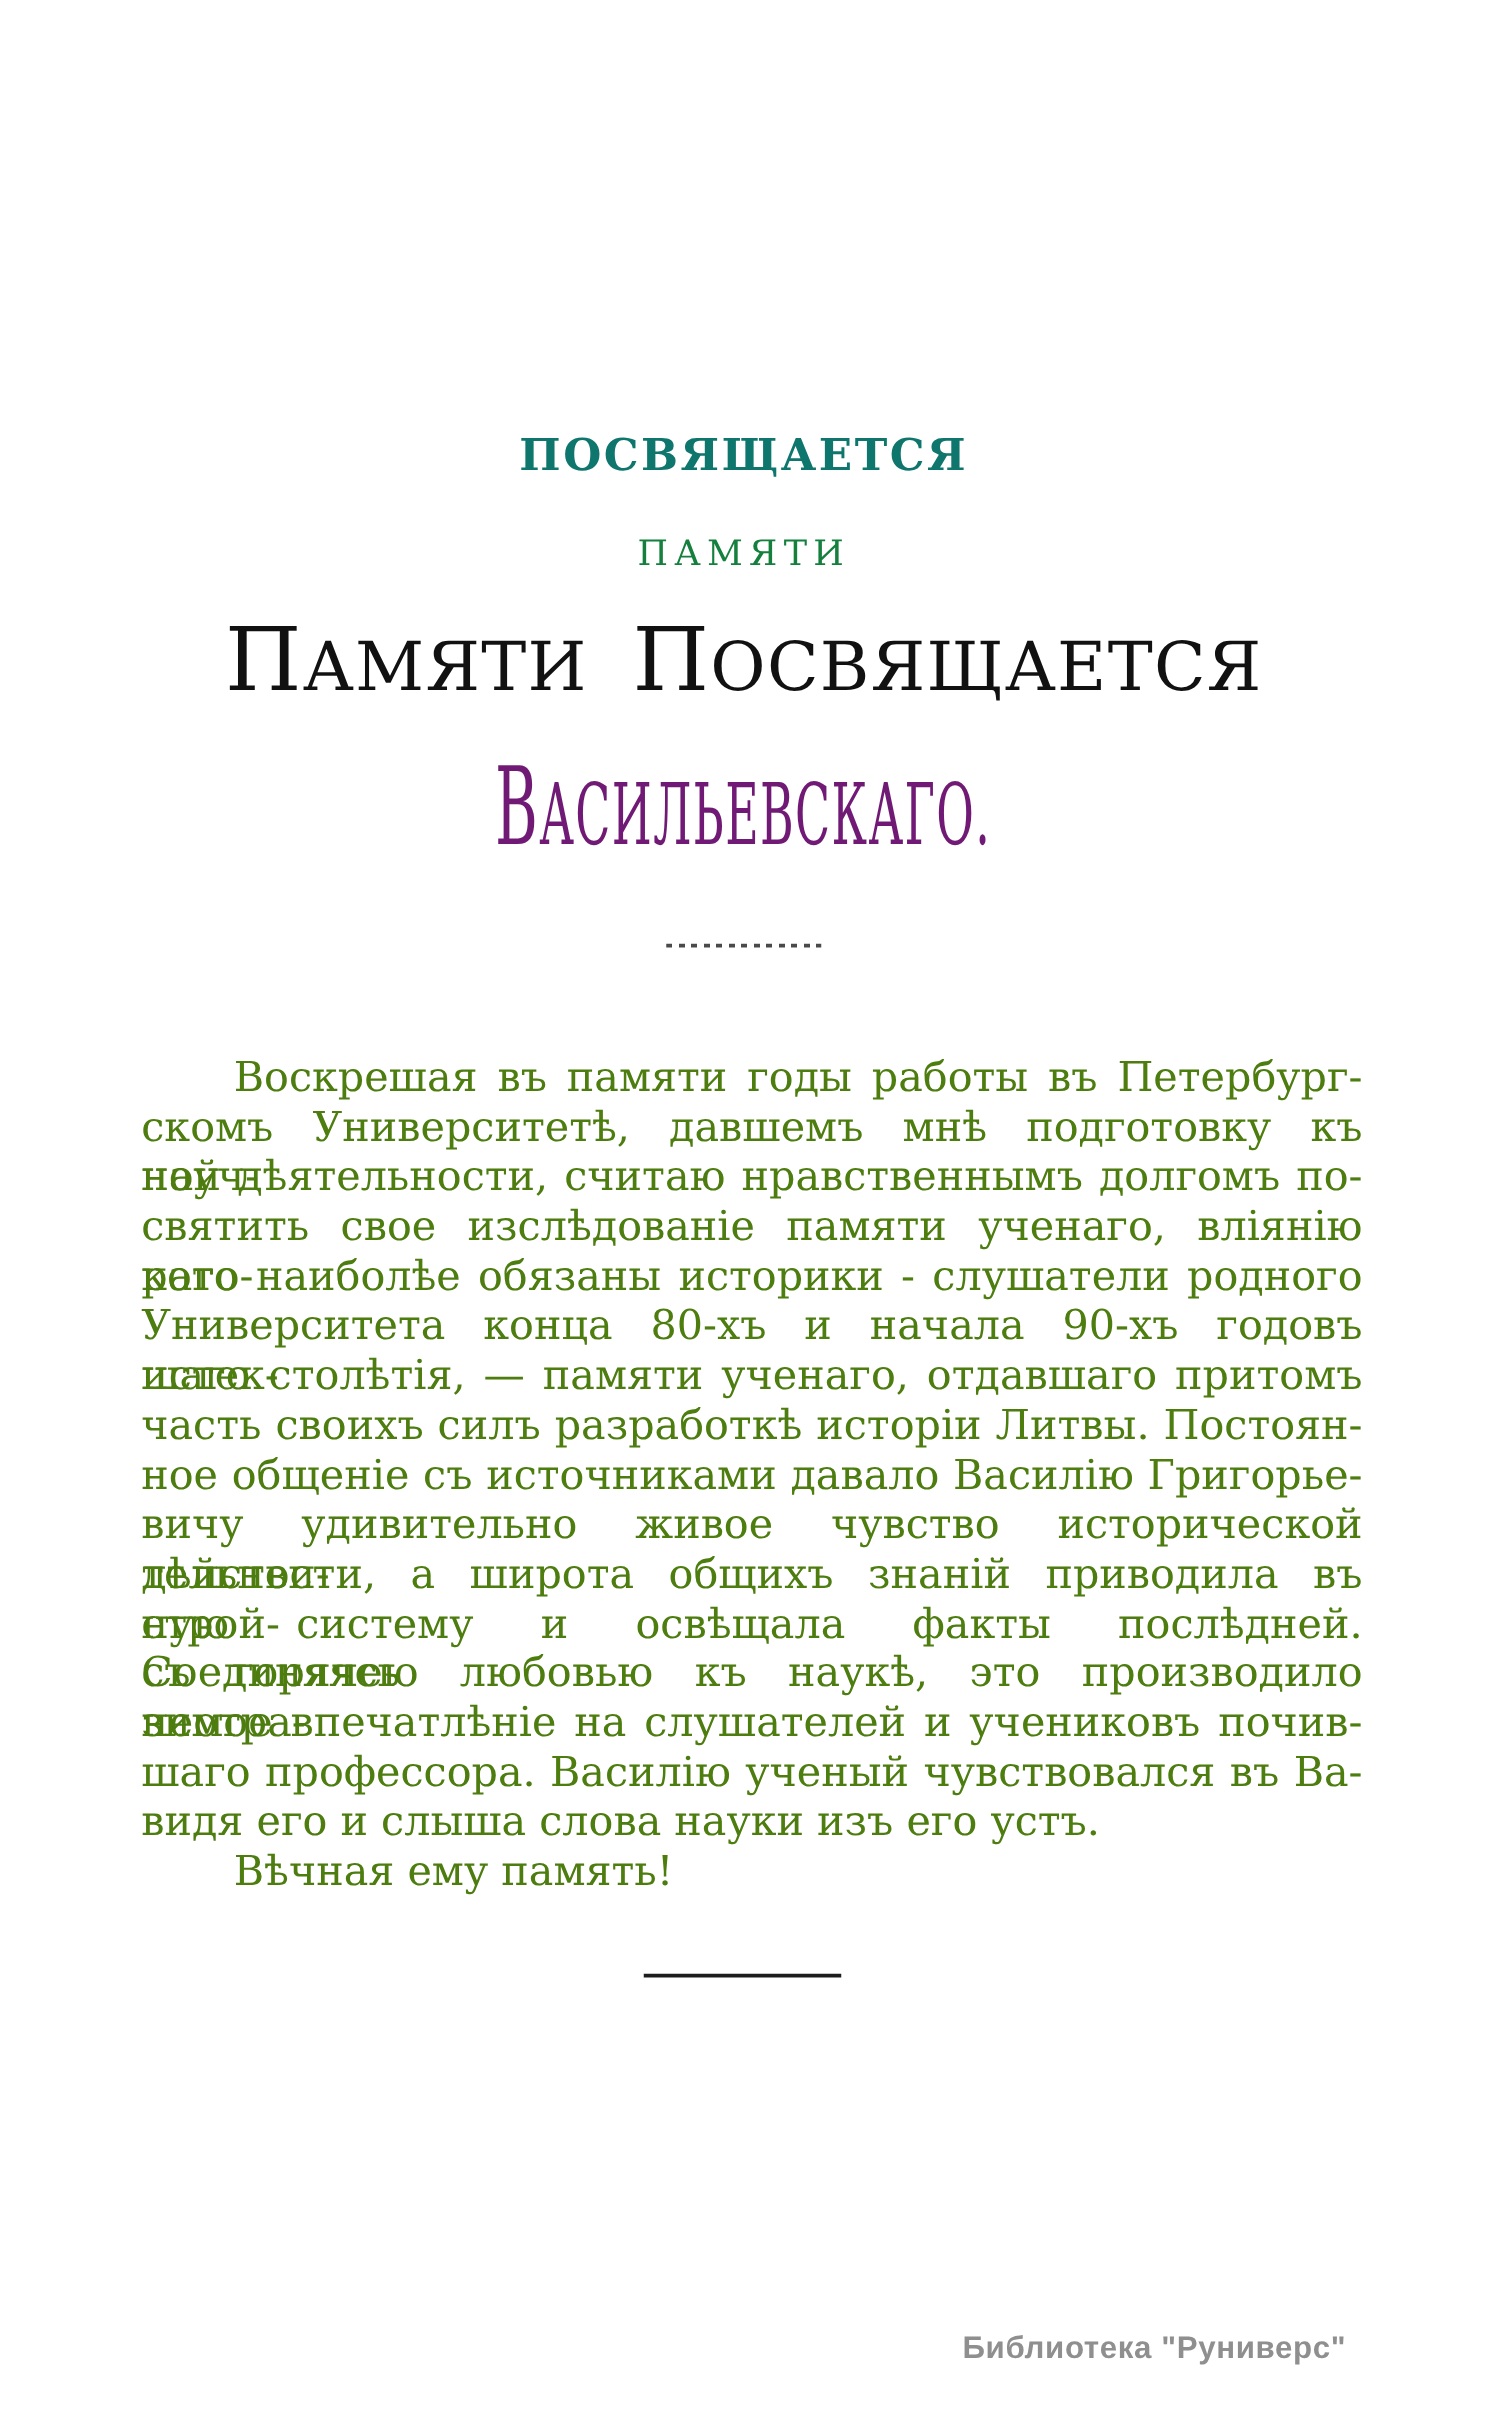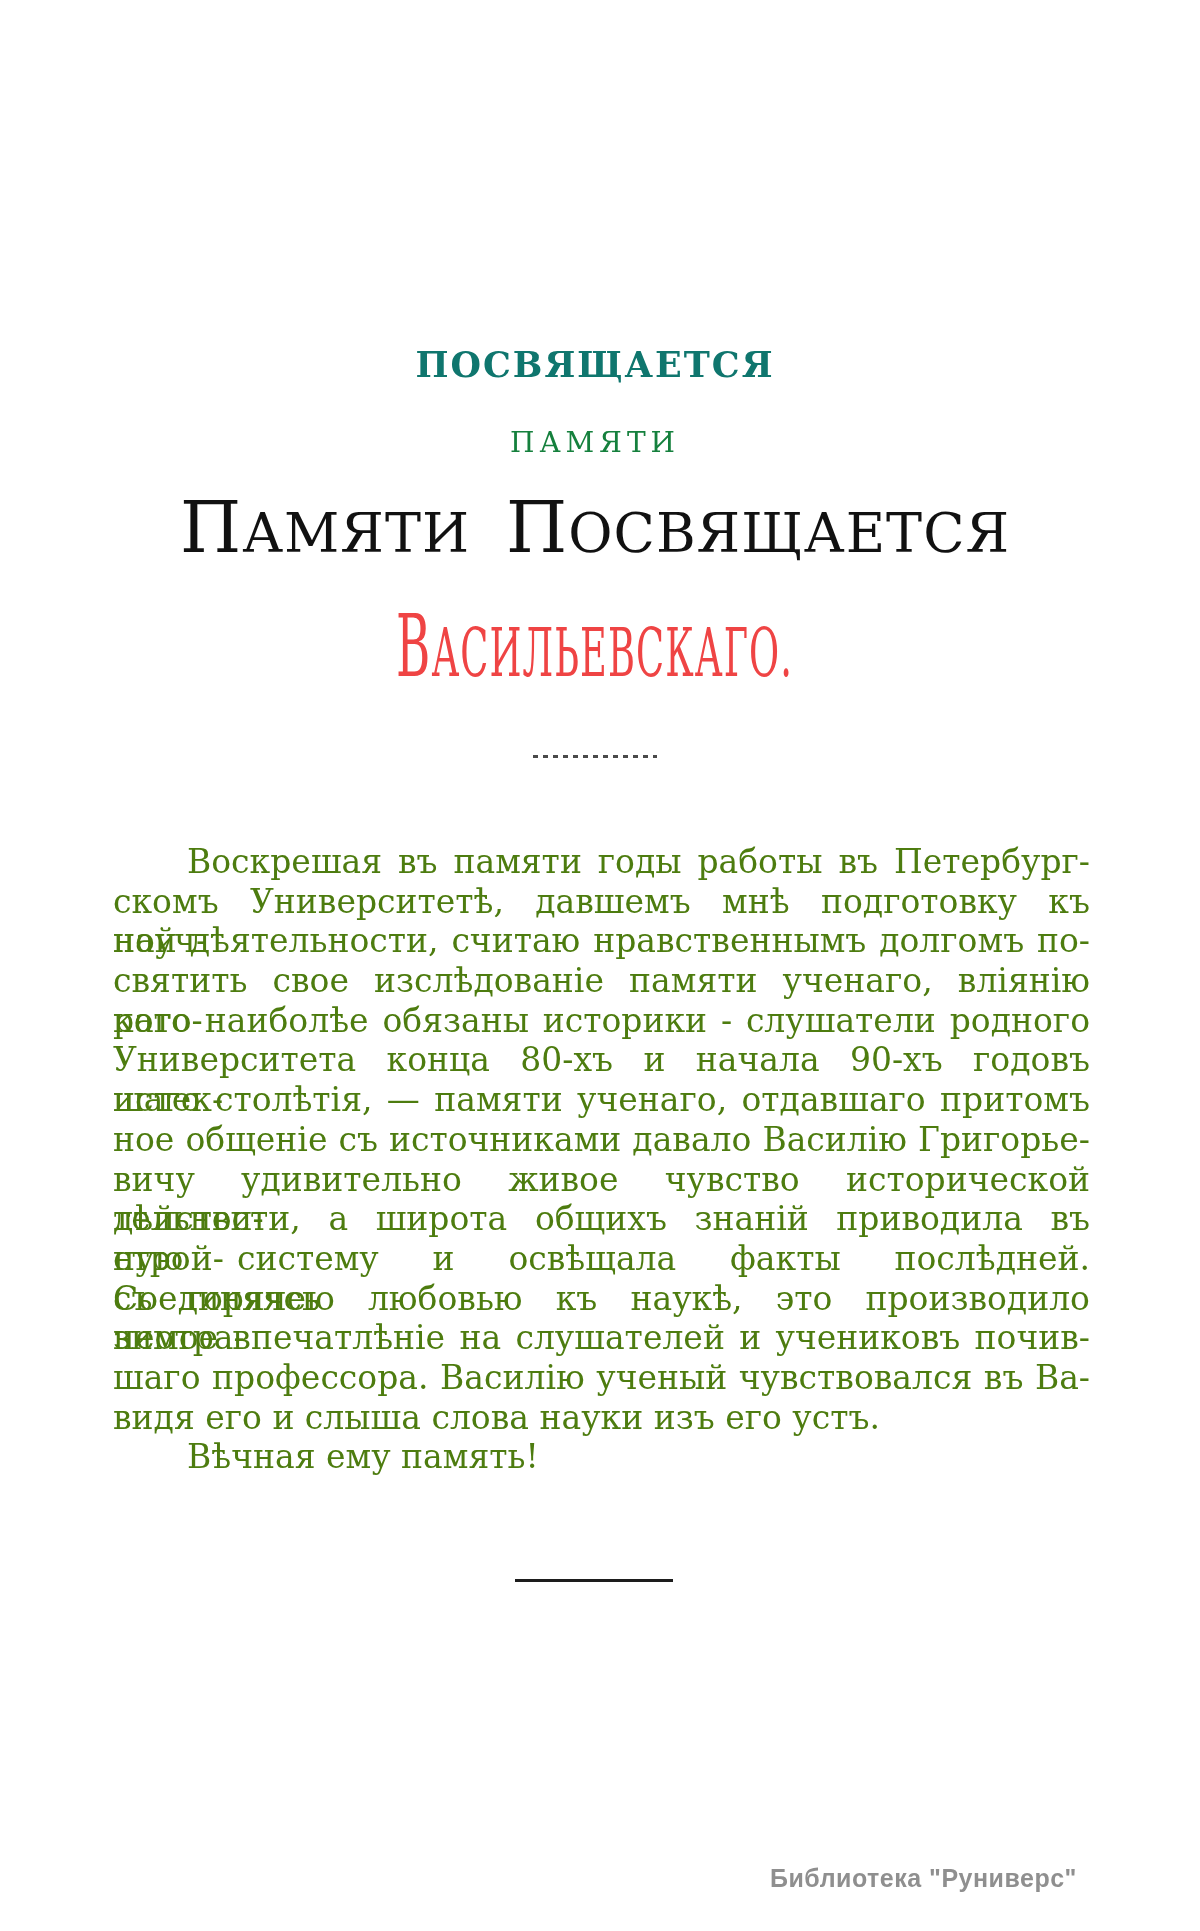--- a/index.html
+++ b/index.html
@@ -48,21 +48,21 @@
     display: inline-block;
   }
   .smallcaps-word::first-letter {
     font-size: 1.3em;
   }
   #name-word1 { margin-right: 36px; }
 
   #name-line2 {
     top: 596px;
     font-size: 68px;
-    color: #ef4444;
+    color: #701a75;
   }
   .condensed {
     display: inline-block;
     transform: scaleX(0.54);
     transform-origin: 50% 50%;
     letter-spacing: 2px;
   }
   .condensed::first-letter {
     font-size: 1.27em;
   }
@@ -145,20 +145,21 @@
   <div id="dotted-divider"></div>
 
   <div id="paragraph">
     <div class="line indent">Воскрешая въ памяти годы работы въ Петербург-</div>
     <div class="line">скомъ Университетѣ, давшемъ мнѣ подготовку къ науч-</div>
     <div class="line">ной дѣятельности, считаю нравственнымъ долгомъ по-</div>
     <div class="line">святить свое изслѣдованіе памяти ученаго, вліянію кото-</div>
     <div class="line">раго наиболѣе обязаны историки - слушатели родного</div>
     <div class="line">Университета конца 80-хъ и начала 90-хъ годовъ истек-</div>
     <div class="line">шаго столѣтія, — памяти ученаго, отдавшаго притомъ</div>
+    <div class="line">часть своихъ силъ разработкѣ исторіи Литвы. Постоян-</div>
     <div class="line">ное общеніе съ источниками давало Василію Григорье-</div>
     <div class="line">вичу удивительно живое чувство исторической дѣйстви-</div>
     <div class="line">тельности, а широта общихъ знаній приводила въ строй-</div>
     <div class="line">ную систему и освѣщала факты послѣдней. Соединяясь</div>
     <div class="line">съ горячею любовью къ наукѣ, это производило неотра-</div>
     <div class="line">зимое впечатлѣніе на слушателей и учениковъ почив-</div>
     <div class="line">шаго профессора. Василію ученый чувствовался въ Ва-</div>
     <div class="line no-just">видя его и слыша слова науки изъ его устъ.</div>
     <div class="line no-just indent">Вѣчная ему память!</div>
   </div>

